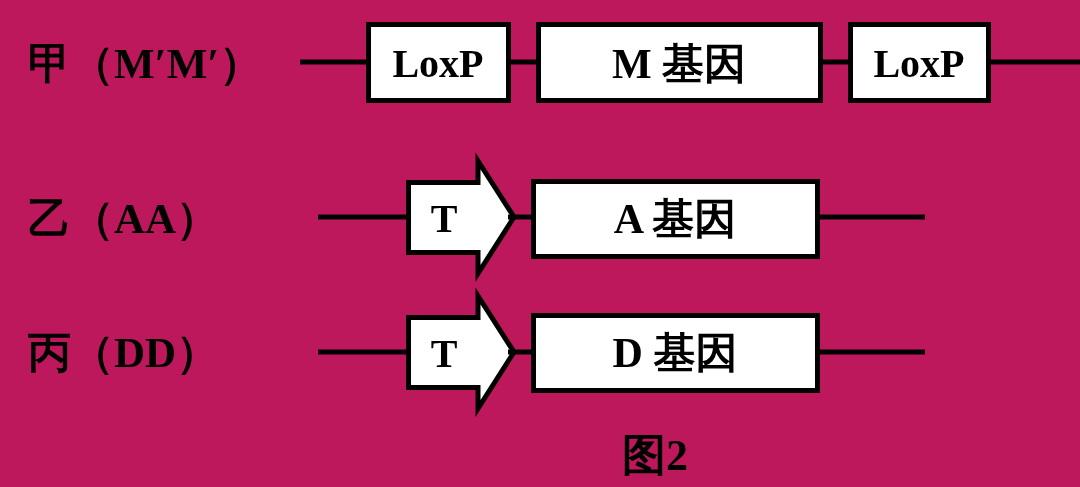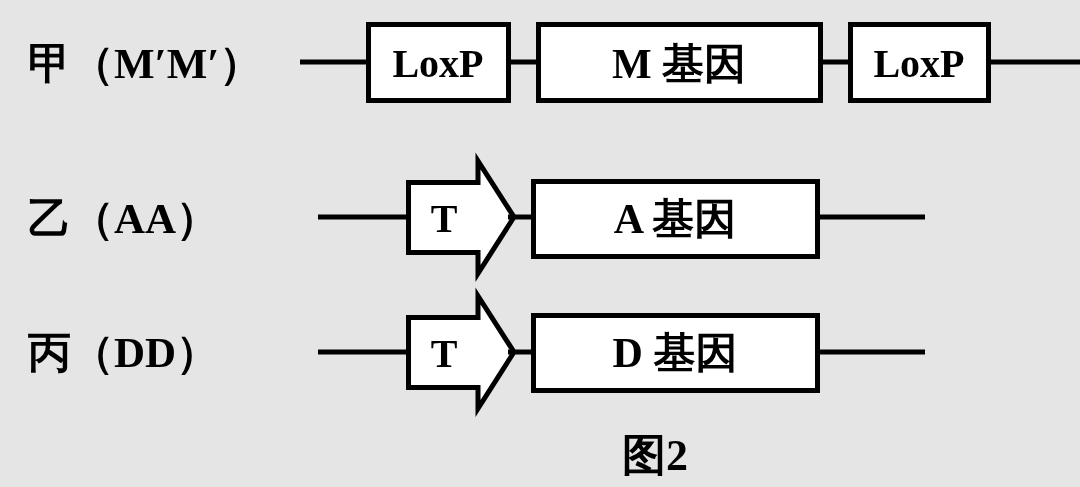--- a/index.html
+++ b/index.html
@@ -11,21 +11,21 @@
     width: 1080px;
     height: 487px;
     overflow: hidden;
     font-family: "Liberation Serif", "DejaVu Serif", serif;
     color: #000000;
   }
   #diagram-root {
     position: relative;
     width: 1080px;
     height: 487px;
-    background: #e5e5e5;
+    background: #be185d;
   }
   svg.canvas {
     position: absolute;
     left: 0;
     top: 0;
     width: 1080px;
     height: 487px;
     display: block;
   }
   .boxshape {

